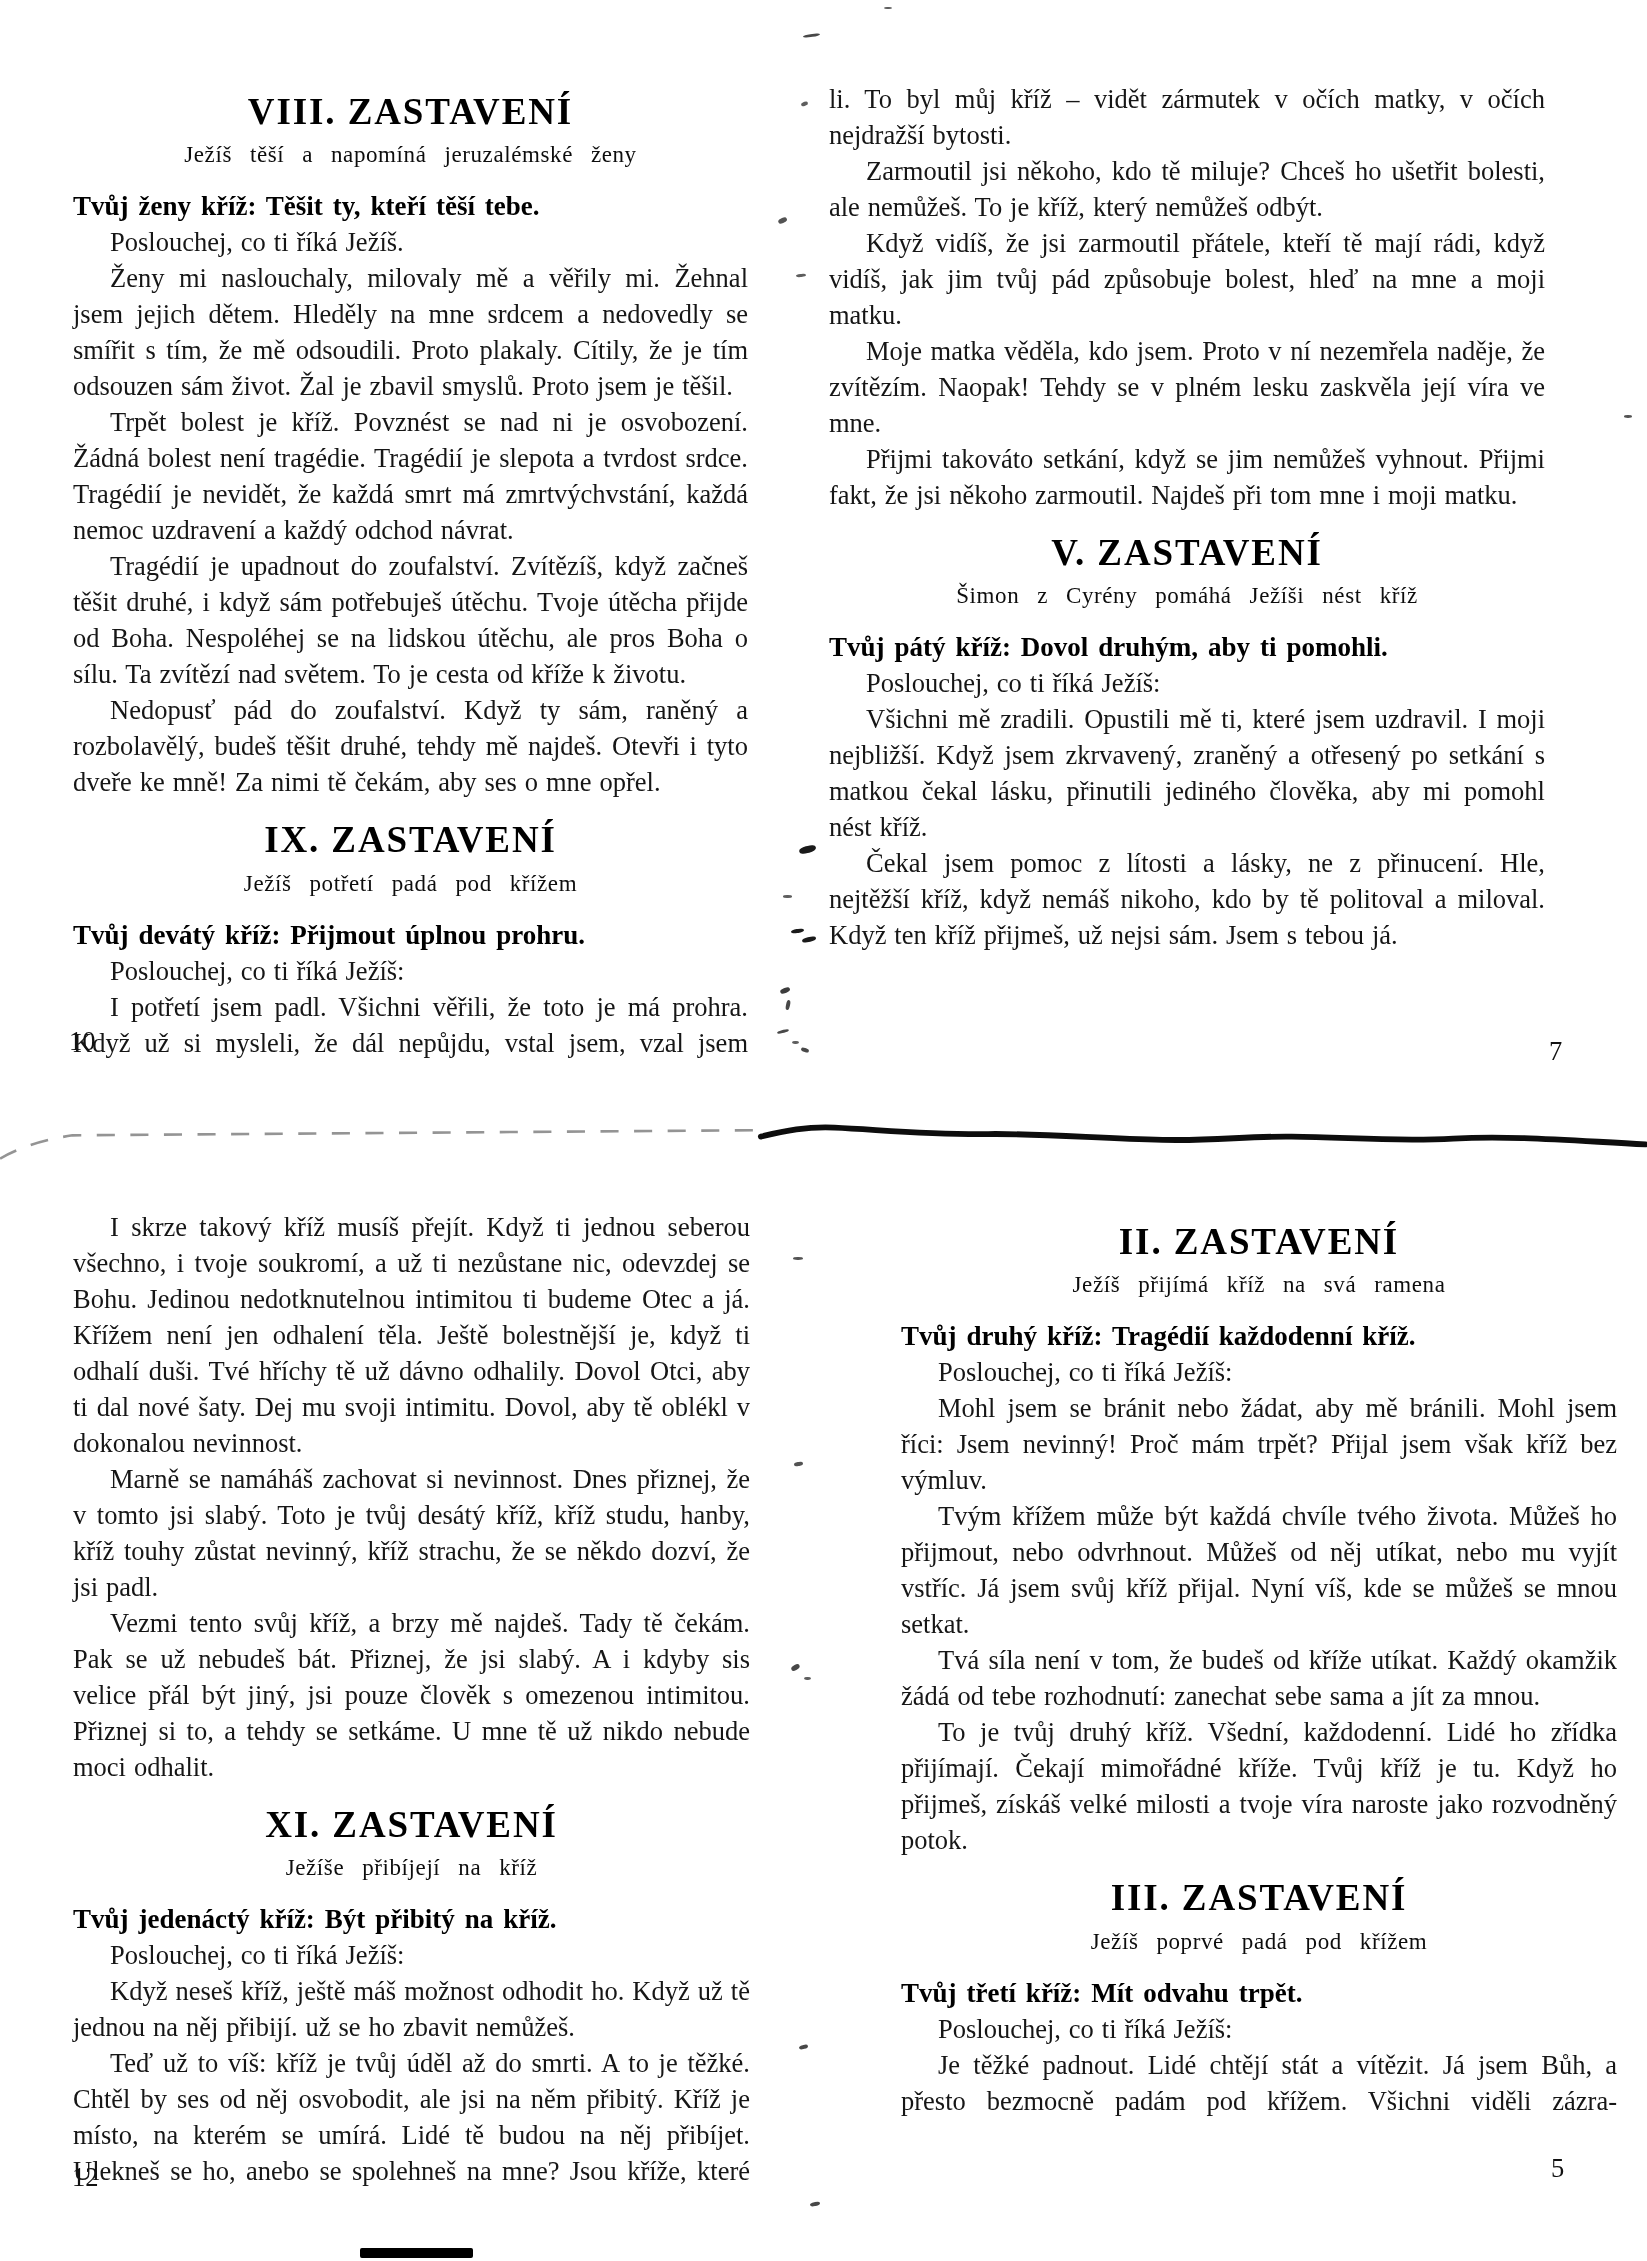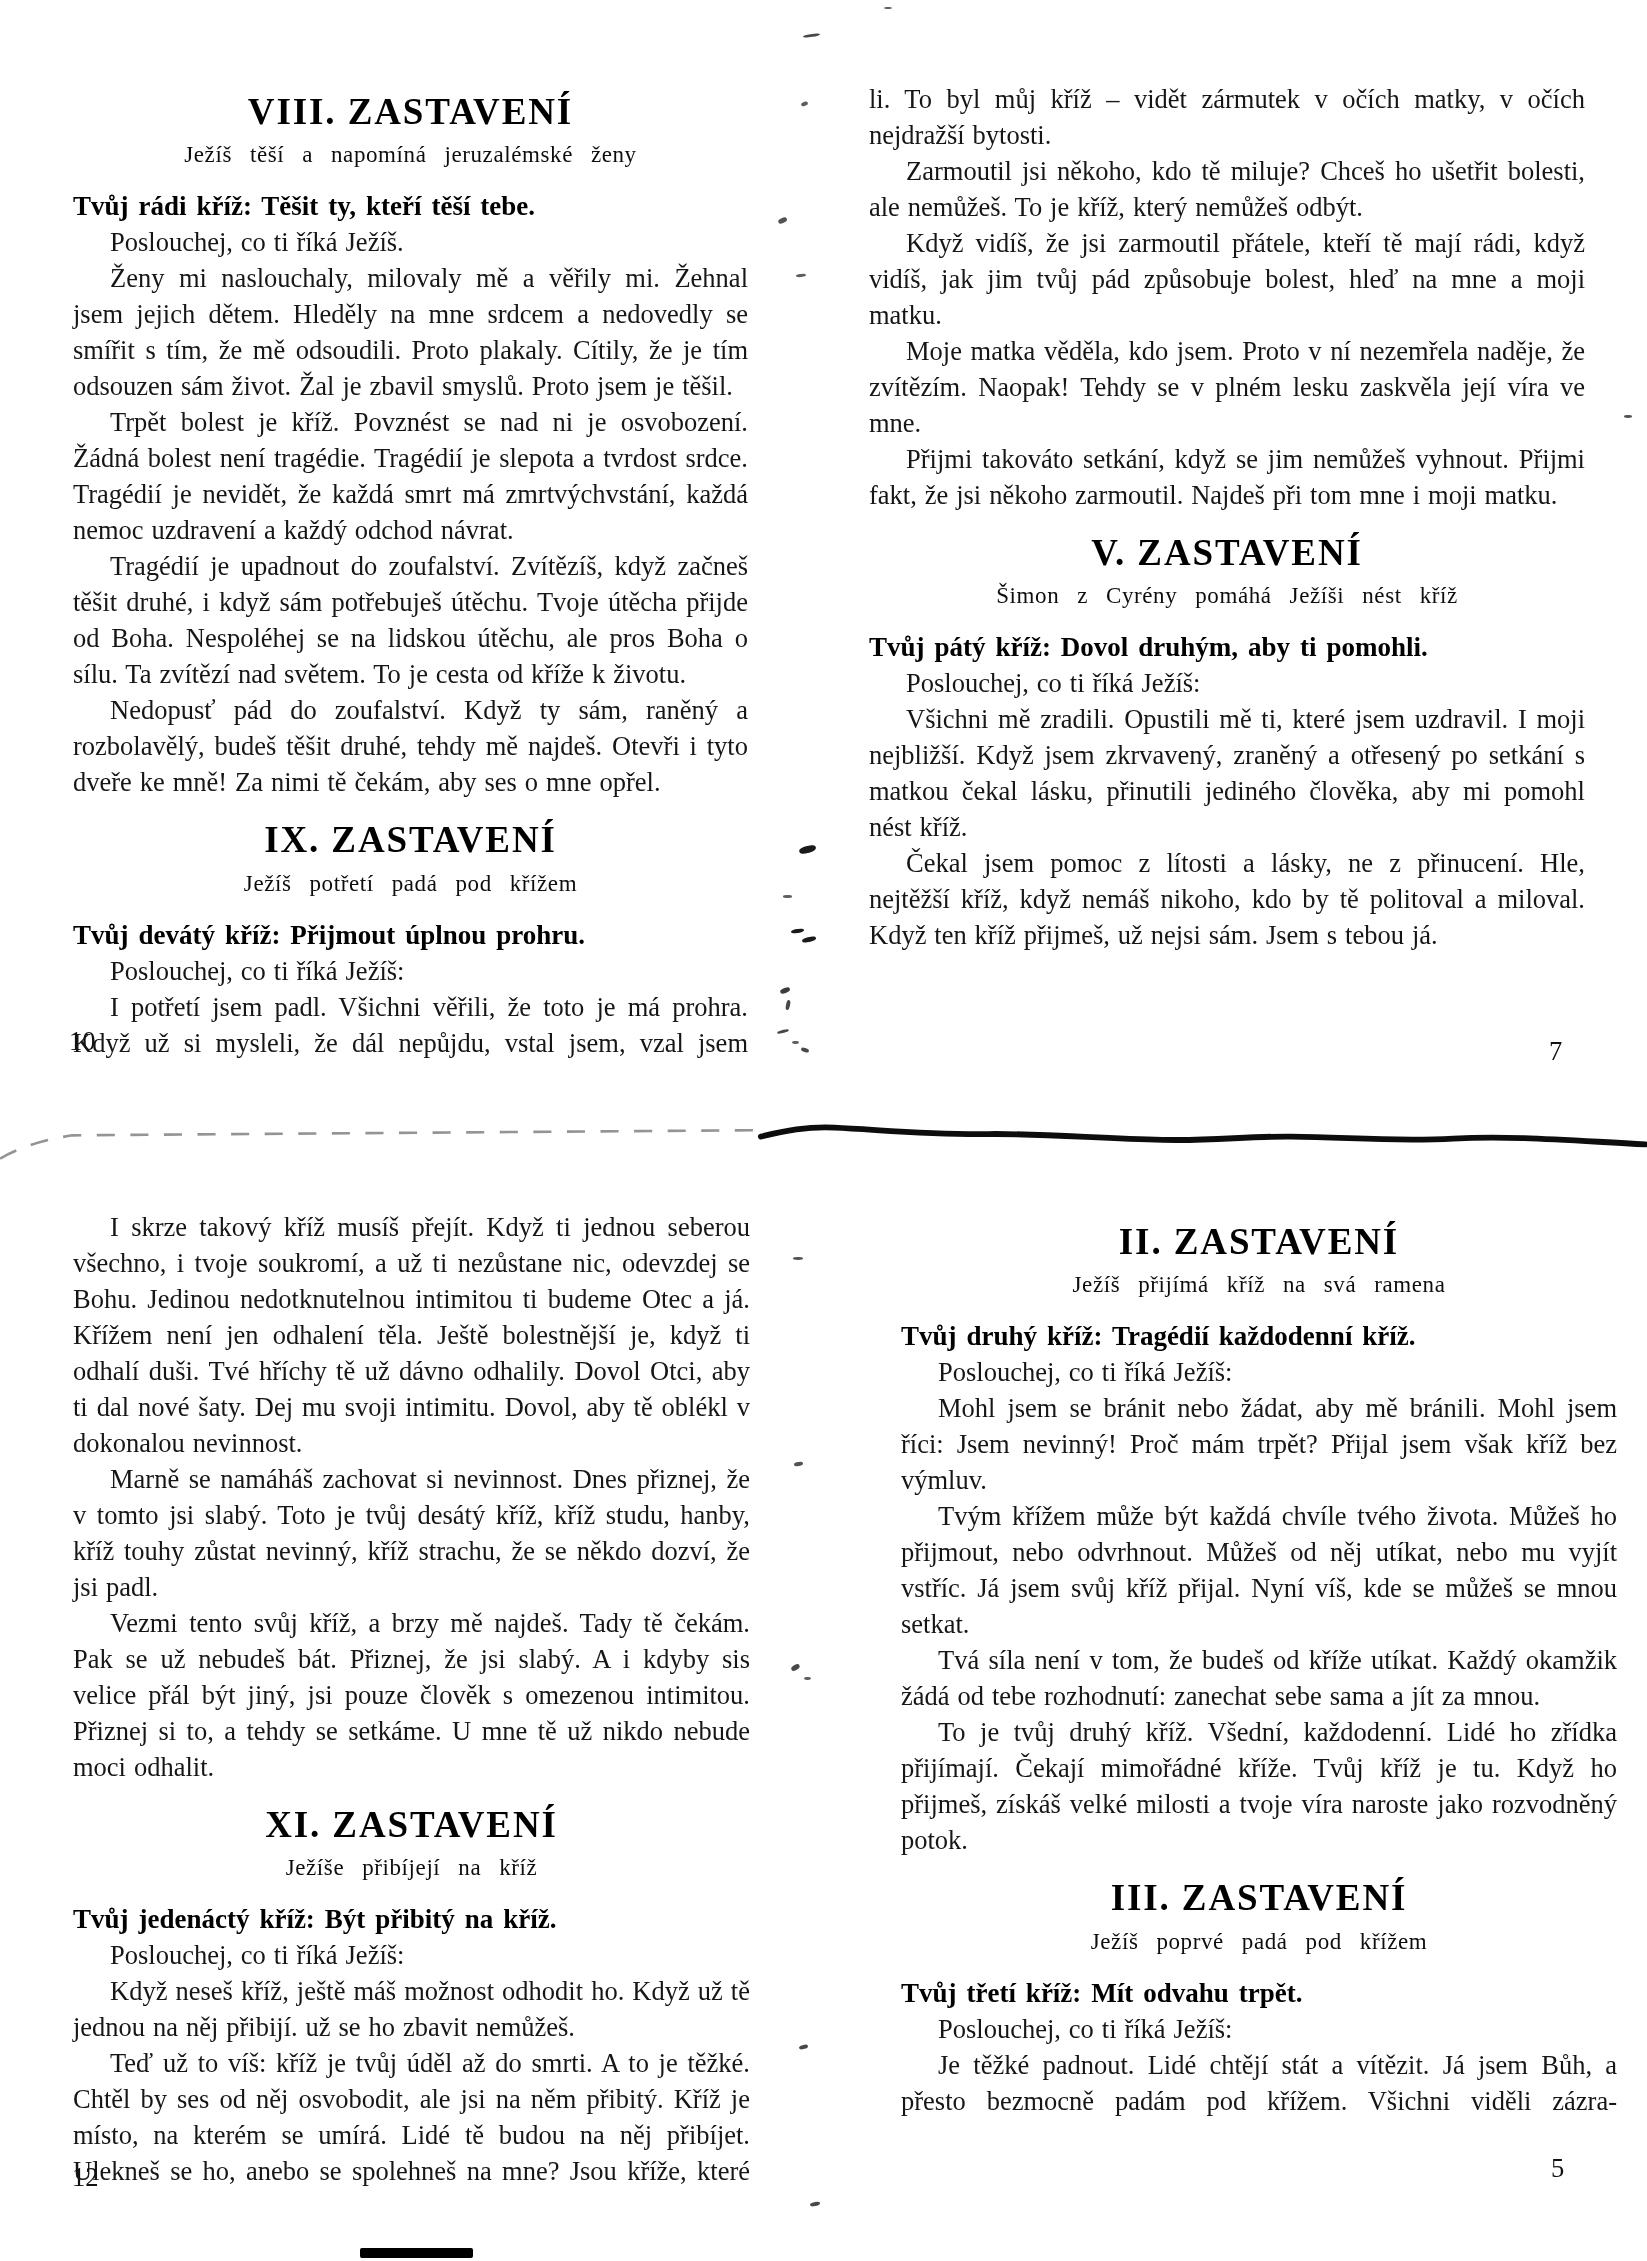--- a/index.html
+++ b/index.html
@@ -7,21 +7,21 @@
   body{
     position:relative;
     width:1647px;height:2261px;
     background:#ffffff;
     color:#161616;
     font-family:"Liberation Serif","DejaVu Serif",serif;
     overflow:hidden;
   }
   .quad{position:absolute}
   .q-tl{left:73px;top:89px;width:675px}
-  .q-tr{left:869px;top:81px;width:716px}
+  .q-tr{left:829px;top:81px;width:716px}
   .q-bl{left:73px;top:1209px;width:677px}
   .q-br{left:901px;top:1219px;width:716px}
 
   .blk{margin:0;padding:0}
   .heading{
     font-size:37px;line-height:45px;font-weight:bold;color:#000;
     text-align:center;letter-spacing:1.9px;margin:0 0 1.3px 0;
   }
   .heading:not(:first-child){margin-top:17px}
   .subheading{
@@ -48,21 +48,21 @@
 
   .artifact{position:absolute;background:#1a1a1a;border-radius:45%}
   svg.crease{position:absolute;left:0;top:0;pointer-events:none}
 </style>
 </head>
 <body>
 
 <section class="quad q-tl">
     <p class="blk heading">VIII. ZASTAVENÍ</p>
     <p class="blk subheading">Ježíš těší a napomíná jeruzalémské ženy</p>
-    <p class="blk lead">Tvůj rádi kříž: Těšit ty, kteří těší tebe.</p>
+    <p class="blk lead">Tvůj ženy kříž: Těšit ty, kteří těší tebe.</p>
     <p class="blk para">Poslouchej, co ti říká Ježíš.</p>
     <p class="blk para">Ženy mi naslouchaly, milovaly mě a věřily mi. Žehnal jsem jejich dětem. Hleděly na mne srdcem a nedovedly se smířit s tím, že mě odsoudili. Proto plakaly. Cítily, že je tím odsouzen sám život. Žal je zbavil smyslů. Proto jsem je těšil.</p>
     <p class="blk para">Trpět bolest je kříž. Povznést se nad ni je osvobození. Žádná bolest není tragédie. Tragédií je slepota a tvrdost srdce. Tragédií je nevidět, že každá smrt má zmrtvýchvstání, každá nemoc uzdravení a každý odchod návrat.</p>
     <p class="blk para">Tragédií je upadnout do zoufalství. Zvítězíš, když začneš těšit druhé, i když sám potřebuješ útěchu. Tvoje útěcha přijde od Boha. Nespoléhej se na lidskou útěchu, ale pros Boha o sílu. Ta zvítězí nad světem. To je cesta od kříže k životu.</p>
     <p class="blk para">Nedopusť pád do zoufalství. Když ty sám, raněný a rozbolavělý, budeš těšit druhé, tehdy mě najdeš. Otevři i tyto dveře ke mně! Za nimi tě čekám, aby ses o mne opřel.</p>
     <p class="blk heading">IX. ZASTAVENÍ</p>
     <p class="blk subheading">Ježíš potřetí padá pod křížem</p>
     <p class="blk lead">Tvůj devátý kříž: Přijmout úplnou prohru.</p>
     <p class="blk para">Poslouchej, co ti říká Ježíš:</p>
     <p class="blk para flush">I potřetí jsem padl. Všichni věřili, že toto je má prohra. Když už si mysleli, že dál nepůjdu, vstal jsem, vzal jsem</p>

